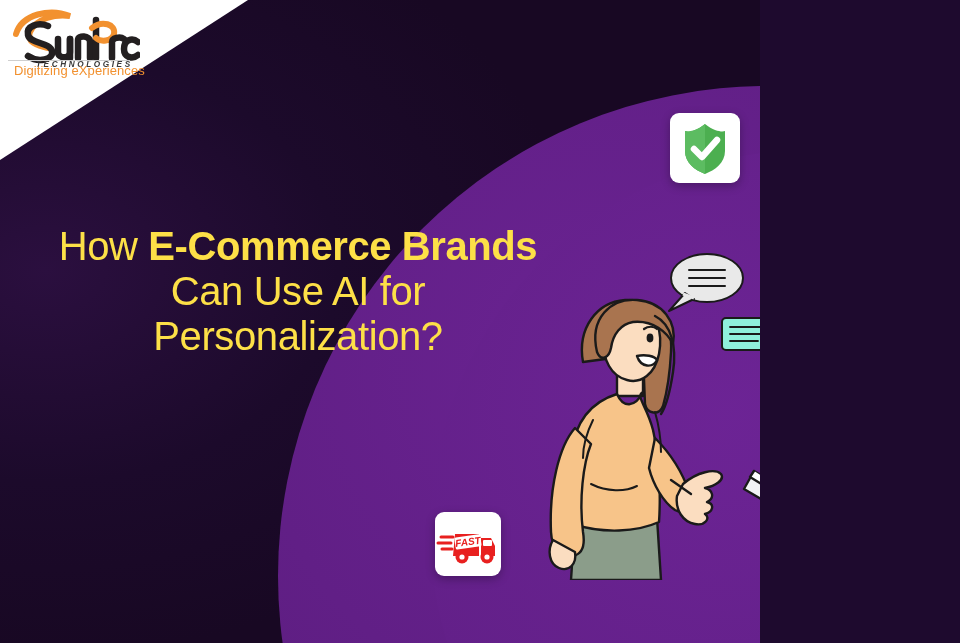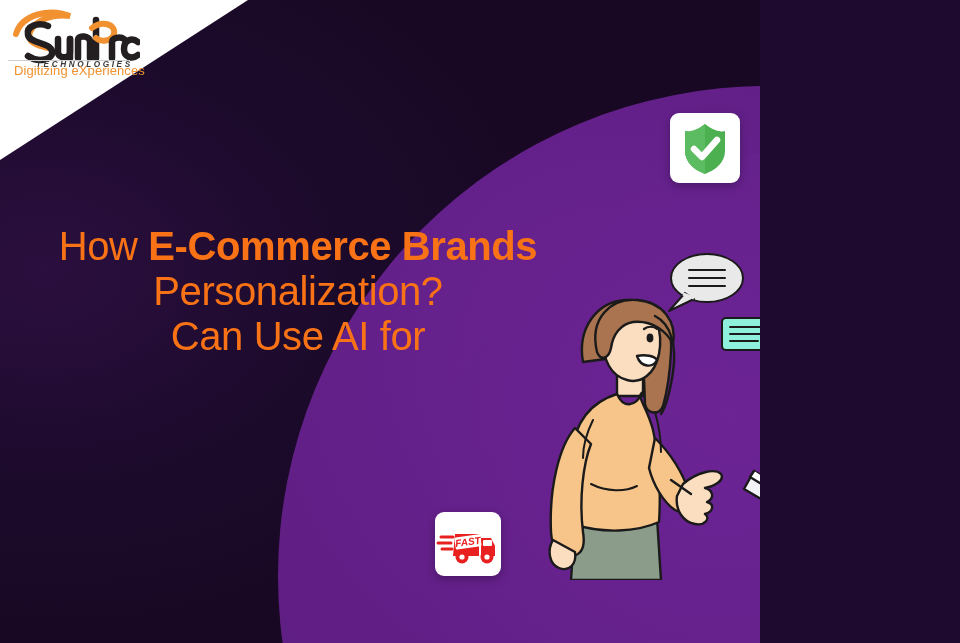--- a/index.html
+++ b/index.html
@@ -59,21 +59,21 @@
     position:absolute; left:14px; top:63px;
     font-size:13px; color:#f2912f; letter-spacing:.1px;
     font-family:"Liberation Sans", sans-serif;
     white-space:nowrap;
   }
 
   
   .headline {
     position:absolute; left:18px; top:224px;
     width:560px;
-    color:#f97316;
+    color:#fde047;
     font-size:40px;
     line-height:45px;
     letter-spacing:-.4px;
     font-weight:400;
     font-family:"Liberation Sans", sans-serif;
   }
   .headline .hl-strong { font-weight:700; }
   .headline .line { display:block; white-space:nowrap; }
 
   
@@ -132,22 +132,22 @@
       <path d="M130 36 C124 31, 116 34, 116 43 C116 51, 124 54, 130 49" fill="none" stroke="#231f20" stroke-width="6.5" stroke-linecap="round"></path>
 
       <text x="28" y="61" font-family="Liberation Sans, sans-serif" font-size="8.2" font-weight="700" letter-spacing="2.6" fill="#3a3a3a" font-style="italic">TECHNOLOGIES</text>
     </svg>
   </div>
   <div class="logo-rule"></div>
   <div class="logo-tag">Digitizing eXperiences</div>
 
   <h1 class="headline">
     <span class="line"><span>How </span><span class="hl-strong">E-Commerce Brands</span></span>
+    <span class="line">Can Use AI for</span>
     <span class="line">Personalization?</span>
-    <span class="line">Can Use AI for</span>
   </h1>
 
   <div class="waveform">
     <svg width="278" height="110" viewBox="0 0 278 110" xmlns="http://www.w3.org/2000/svg">
       <defs>
         <linearGradient id="wg" x1="0" y1="0" x2="1" y2="0">
           <stop offset="0%" stop-color="#f08a2c"></stop>
           <stop offset="22%" stop-color="#ef7d34"></stop>
           <stop offset="45%" stop-color="#e34a6b"></stop>
           <stop offset="70%" stop-color="#d8258f"></stop>

